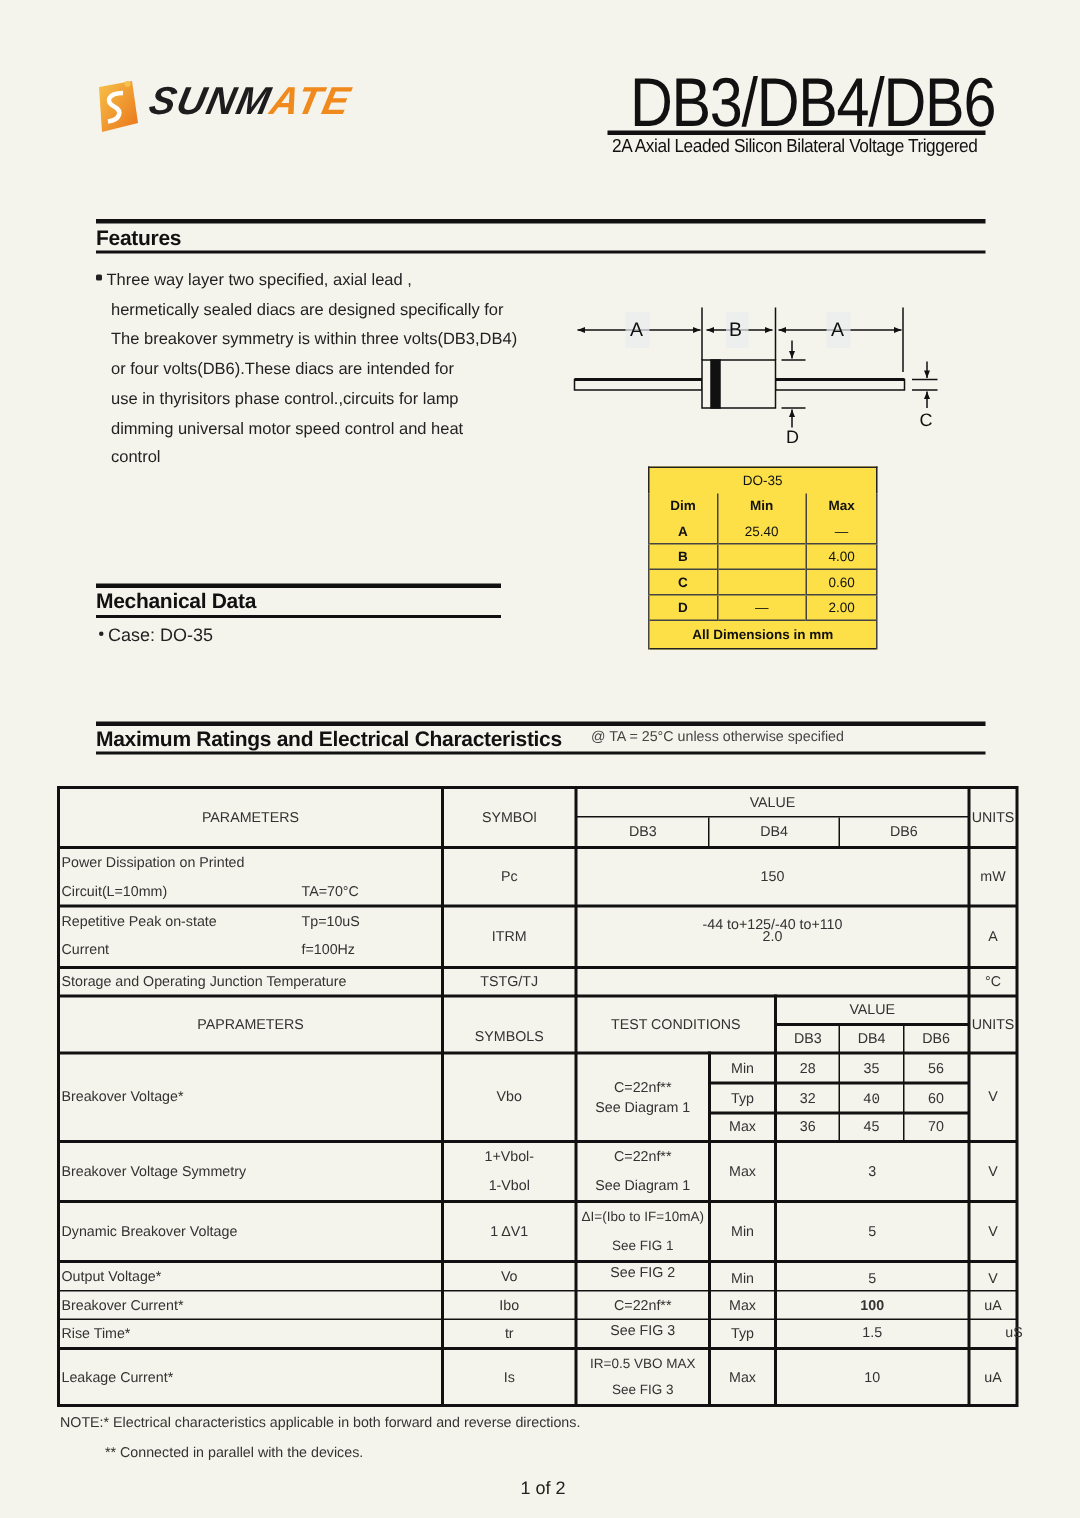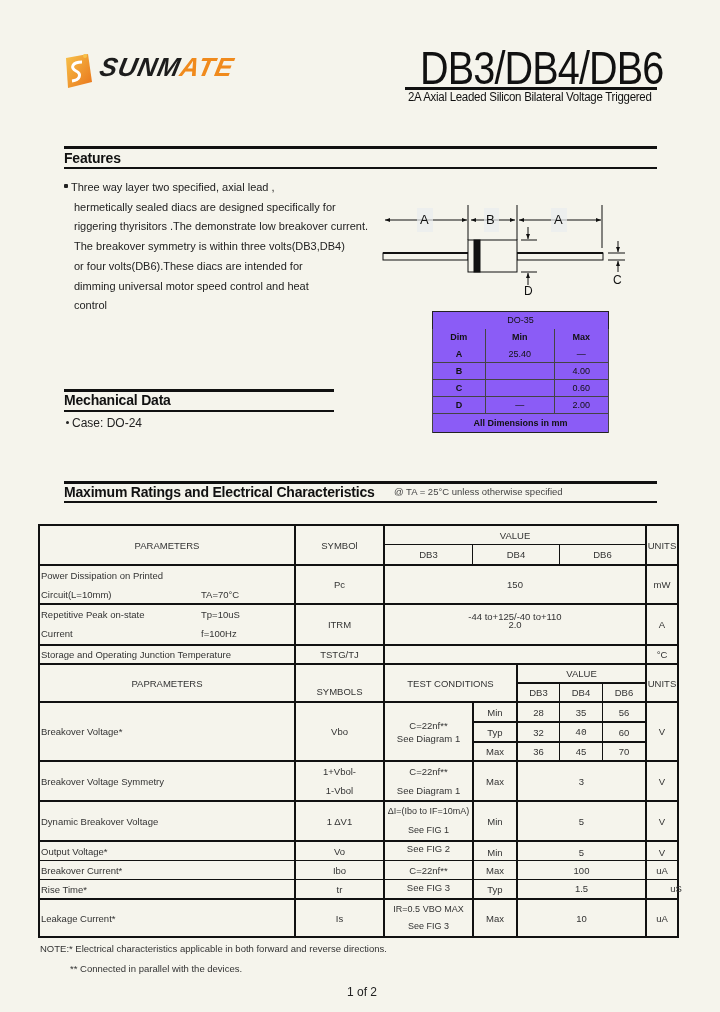--- a/index.html
+++ b/index.html
@@ -21,21 +21,21 @@
   .sec-rule-bot { height: 1.5px; background: #111; }
   .sec-title { font-size: 14px; font-weight: bold; letter-spacing: -0.2px; }
 
   .features-text { left: 64px; top: 178px; width: 320px; font-size: 11px; line-height: 19.7px; color: #222; }
   .features-text .ln { display: block; padding-left: 10px; white-space: nowrap; }
   .features-text .ln.first { padding-left: 0; }
 
   .bullet-dot { display:inline-block; width: 4px; height: 4px; background:#222; border-radius: 1px; margin-right: 3px; vertical-align: 3px; }
 
   
-  .dim-table { left: 432px; top: 311px; width: 177px; border: 1.5px solid #222; border-collapse: collapse; font-size: 9px; background: #8b5cf6; }
+  .dim-table { left: 432px; top: 311px; width: 153px; border: 1.5px solid #222; border-collapse: collapse; font-size: 9px; background: #fde047; }
   .dim-table td { border-left: 1px solid #444; border-right: 1px solid #444; text-align: center; height: 17px; }
   .dim-table tr.line td { border-top: 1px solid #444; }
   .dim-table td.bold { font-weight: bold; }
 
   
   .grid { position: absolute; }
   .hline { position: absolute; background: #111; }
   .vline { position: absolute; background: #111; }
   .cell { position: absolute; font-size: 9.5px; color: #333; display: flex; align-items: center; white-space: nowrap; }
   .cell.c { justify-content: center; text-align: center; }
@@ -71,23 +71,23 @@
 <div class="abs title-rule"></div>
 <div class="abs subtitle">2A Axial Leaded Silicon Bilateral Voltage Triggered</div>
 
 <div class="abs sec-rule-top" style="left:64px;top:146px;width:593px;"></div>
 <div class="abs sec-title" style="left:64px;top:150px;">Features</div>
 <div class="abs sec-rule-bot" style="left:64px;top:167px;width:593px;"></div>
 
 <div class="abs features-text">
   <span class="ln first"><span class="bullet-dot"></span><span>Three way layer two specified, axial lead ,</span></span>
   <span class="ln">hermetically sealed diacs are designed specifically for</span>
-  <span class="ln">riggering thyrisitors .The demonstrate low breakover current.</span>
   <span class="ln">The breakover symmetry  is within three volts(DB3,DB4)</span>
   <span class="ln">or four volts(DB6).These diacs are intended for</span>
+  <span class="ln">use in thyrisitors phase control.,circuits for lamp</span>
   <span class="ln">dimming universal motor speed control and heat</span>
   <span class="ln">control</span>
 </div>
 
 <div class="abs" style="left:375px;top:195px;width:270px;height:110px;">
   <svg width="270" height="110" viewBox="0 0 270 110" style="position:absolute;left:0;top:0;">
     <g stroke="#111" fill="none" stroke-width="1">
 
       <line x1="93" y1="10" x2="93" y2="45"></line>
       <line x1="142" y1="10" x2="142" y2="45"></line>
@@ -171,21 +171,21 @@
   <tr class="line">
         <td colspan="3" class="bold" style="height:19px;">All Dimensions in mm</td>
       </tr>
 </tbody>
   </table>
 
 <div class="abs sec-rule-top" style="left:64px;top:389px;width:270px;"></div>
 <div class="abs sec-title" style="left:64px;top:392px;">Mechanical Data</div>
 <div class="abs sec-rule-bot" style="left:64px;top:410px;width:270px;"></div>
 <div class="abs" style="left:66px;top:416px;font-size:12px;color:#222;">
-  <span class="bullet-dot" style="width:3px;height:3px;border-radius:50%;"></span><span>Case: DO-24</span>
+  <span class="bullet-dot" style="width:3px;height:3px;border-radius:50%;"></span><span>Case: DO-35</span>
 </div>
 
 <div class="abs sec-rule-top" style="left:64px;top:481px;width:593px;"></div>
 <div class="abs sec-title" style="left:64px;top:484px;">Maximum Ratings and Electrical Characteristics</div>
 <div class="abs" style="left:394px;top:486px;font-size:9.5px;color:#444;">@ TA = 25°C unless otherwise specified</div>
 <div class="abs sec-rule-bot" style="left:64px;top:501px;width:593px;"></div>
 
 <div class="grid" style="left:0;top:0;width:720px;height:1012px;">
 
   <div class="hline" style="left:38px;top:524px;width:640px;height:2px;"></div>
@@ -315,21 +315,21 @@
 <div class="cell c" style="left:296px;top:842px;width:87px;height:18px;">Vo</div>
 <div class="cell c" style="left:385px;top:840px;width:87px;height:16px;">See FIG 2</div>
 <div class="cell c" style="left:474px;top:844px;width:42px;height:16px;">Min</div>
 <div class="cell c" style="left:518px;top:844px;width:127px;height:16px;">5</div>
 <div class="cell c" style="left:647px;top:844px;width:30px;height:16px;">V</div>
 
 <div class="cell l" style="left:40px;top:861px;width:254px;height:18px;">Breakover Current*</div>
 <div class="cell c" style="left:296px;top:861px;width:87px;height:18px;">Ibo</div>
 <div class="cell c" style="left:385px;top:861px;width:87px;height:18px;">C=22nf**</div>
 <div class="cell c" style="left:474px;top:861px;width:42px;height:18px;">Max</div>
-<div class="cell c" style="left:518px;top:861px;width:127px;height:18px;">100</div>
+<div class="cell c" style="left:518px;top:861px;width:127px;height:18px;font-weight:bold;">100</div>
 <div class="cell c" style="left:647px;top:861px;width:30px;height:18px;">uA</div>
 
 <div class="cell l" style="left:40px;top:880px;width:254px;height:18px;">Rise Time*</div>
 <div class="cell c" style="left:296px;top:880px;width:87px;height:18px;">tr</div>
 <div class="cell c" style="left:385px;top:879px;width:87px;height:16px;">See FIG 3</div>
 <div class="cell c" style="left:474px;top:881px;width:42px;height:17px;">Typ</div>
 <div class="cell c" style="left:518px;top:880px;width:127px;height:17px;">1.5</div>
 <div class="cell c" style="left:647px;top:880px;width:30px;height:17px;padding-left:28px;">uS</div>
 
 <div class="cell l" style="left:40px;top:900px;width:254px;height:36px;">Leakage Current*</div>

